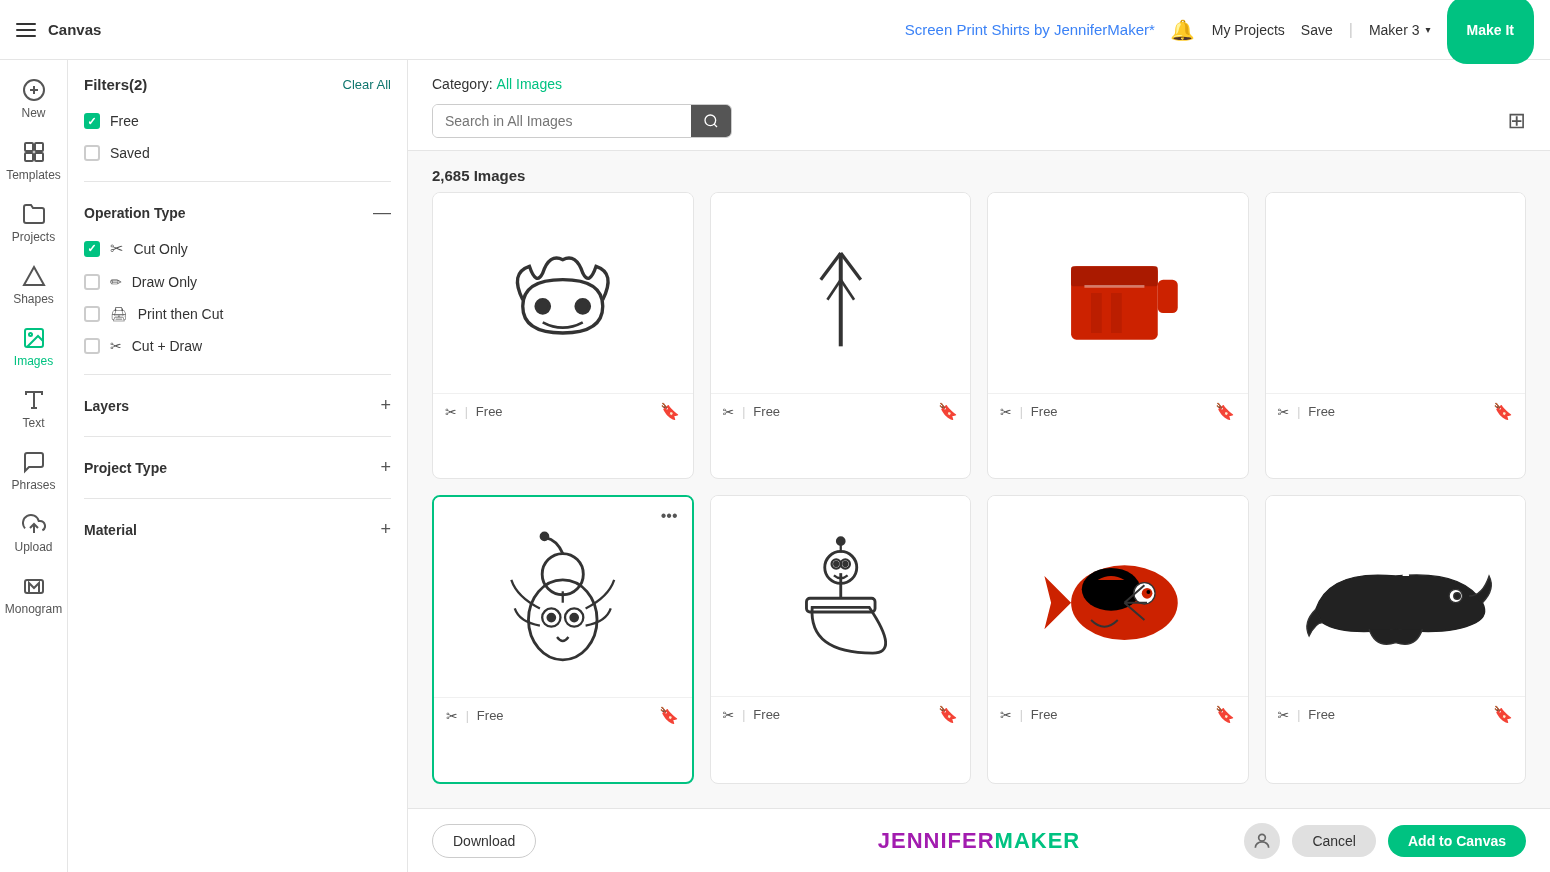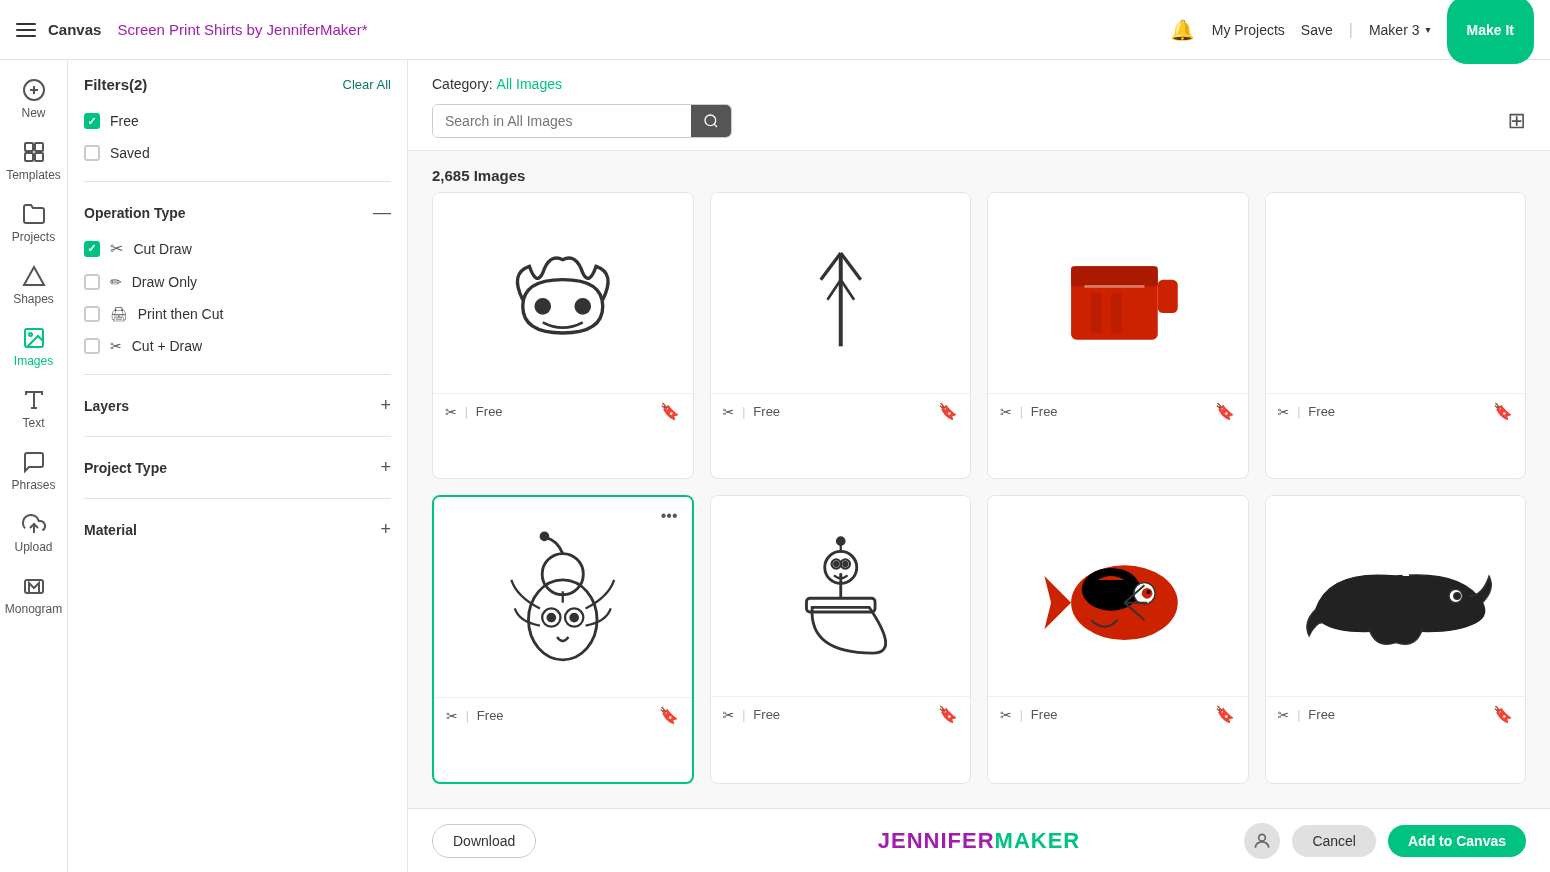--- a/index.html
+++ b/index.html
@@ -8,21 +8,21 @@
     
     .top-nav {
       display: flex; align-items: center; height: 60px;
       background: #fff; border-bottom: 1px solid #e5e5e5;
       padding: 0 16px; gap: 16px; position: relative; z-index: 10;
     }
     .nav-left { display: flex; align-items: center; gap: 12px; }
     .hamburger-icon { cursor: pointer; display: flex; flex-direction: column; gap: 4px; }
     .hamburger-icon span { display: block; width: 20px; height: 2px; background: #333; border-radius: 2px; }
     .nav-title { font-size: 15px; font-weight: 600; color: #333; }
-    .nav-center { flex: 1; text-align: left; font-size: 15px; color: #a21caf; }
+    .nav-center { flex: 1; text-align: right; font-size: 15px; color: #3b82f6; }
     .nav-right { display: flex; align-items: center; gap: 16px; }
     .bell-icon { font-size: 20px; cursor: pointer; color: #555; }
     .my-projects { font-size: 14px; color: #333; cursor: pointer; font-weight: 500; }
     .save-btn { font-size: 14px; color: #333; cursor: pointer; font-weight: 500; }
     .divider-v { color: #ccc; }
     .machine-selector { display: flex; align-items: center; gap: 6px; font-size: 14px; color: #333; cursor: pointer; font-weight: 500; }
     .chevron-down { font-size: 10px; }
     .make-it-btn {
       background: #00c281; color: #fff; border: none; border-radius: 20px;
       padding: 26px 20px; font-size: 14px; font-weight: 600; cursor: pointer;
@@ -261,21 +261,21 @@
     <hr class="section-divider">
 
     <div class="section-header">
       <span class="section-label">Operation Type</span>
       <span class="section-icon">—</span>
     </div>
 
     <div class="filter-option">
       <div class="checkbox checked"></div>
       <span style="font-size:16px;color:#555;">✂</span>
-      <label>Cut Draw</label>
+      <label>Cut Only</label>
     </div>
     <div class="filter-option">
       <div class="checkbox"></div>
       <span style="font-size:14px;color:#555;">✏</span>
       <label>Draw Only</label>
     </div>
     <div class="filter-option">
       <div class="checkbox"></div>
       <span style="font-size:14px;color:#555;">🖨</span>
       <label>Print then Cut</label>

